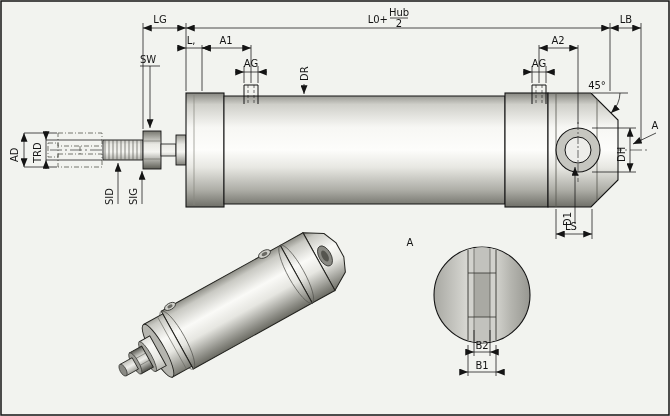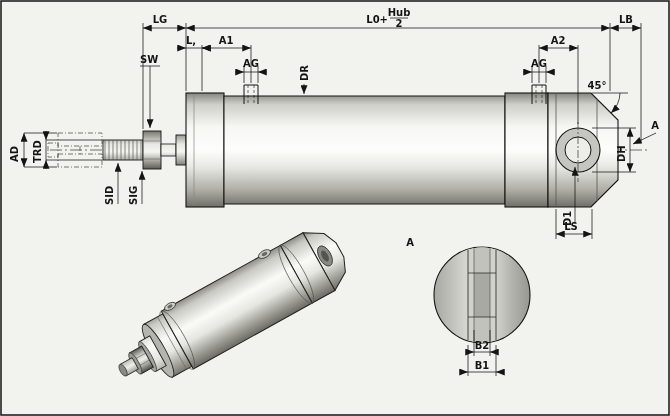--- a/index.html
+++ b/index.html
@@ -2,21 +2,20 @@
 <html><head>
 <meta charset="utf-8">
 <style>
   html,body{margin:0;padding:0;background:#ffffff;}
   .canvas{
     position:relative;
     width:670px;height:416px;
     background:#f2f3ef;
     overflow:hidden;
     font-family:"DejaVu Sans", sans-serif;
-    font-weight:bold;
   }
   svg{display:block;}
   text{
     font-family:"DejaVu Sans", sans-serif;
     fill:#141414;
     font-size:10px;
   }
   .dim line, .dim path{stroke:#141414;stroke-width:0.75;fill:none;}
 </style>
 </head>

